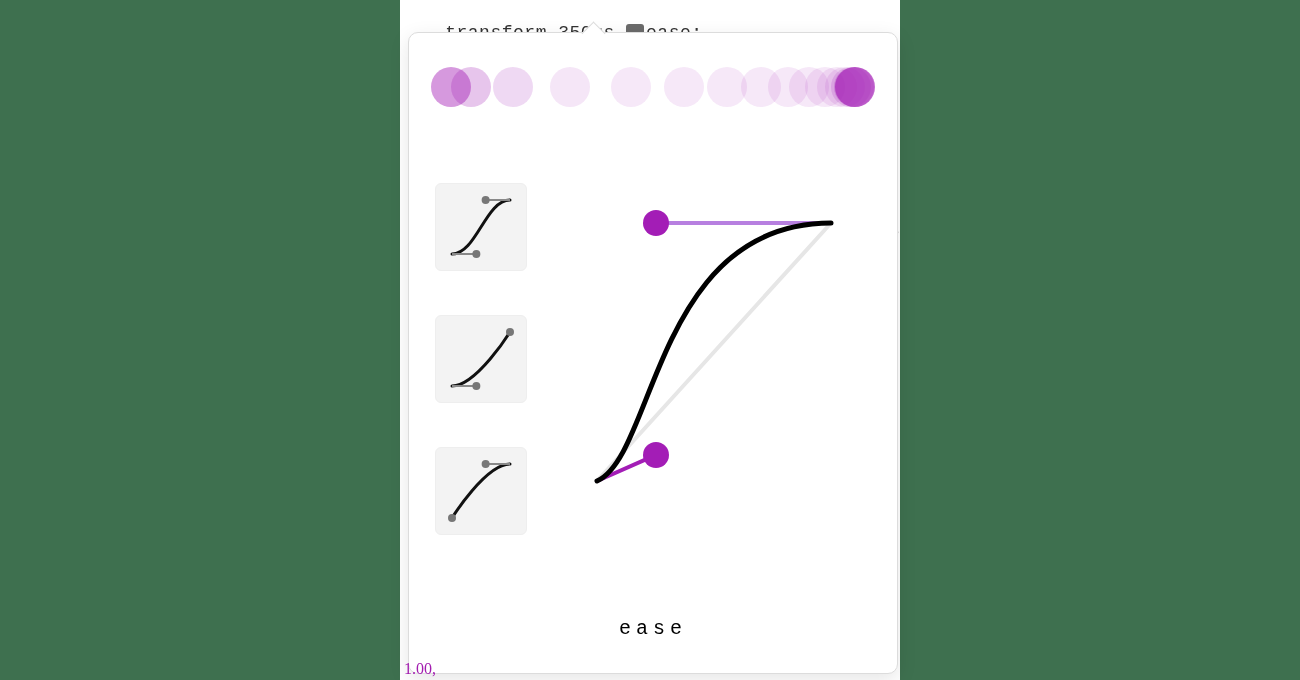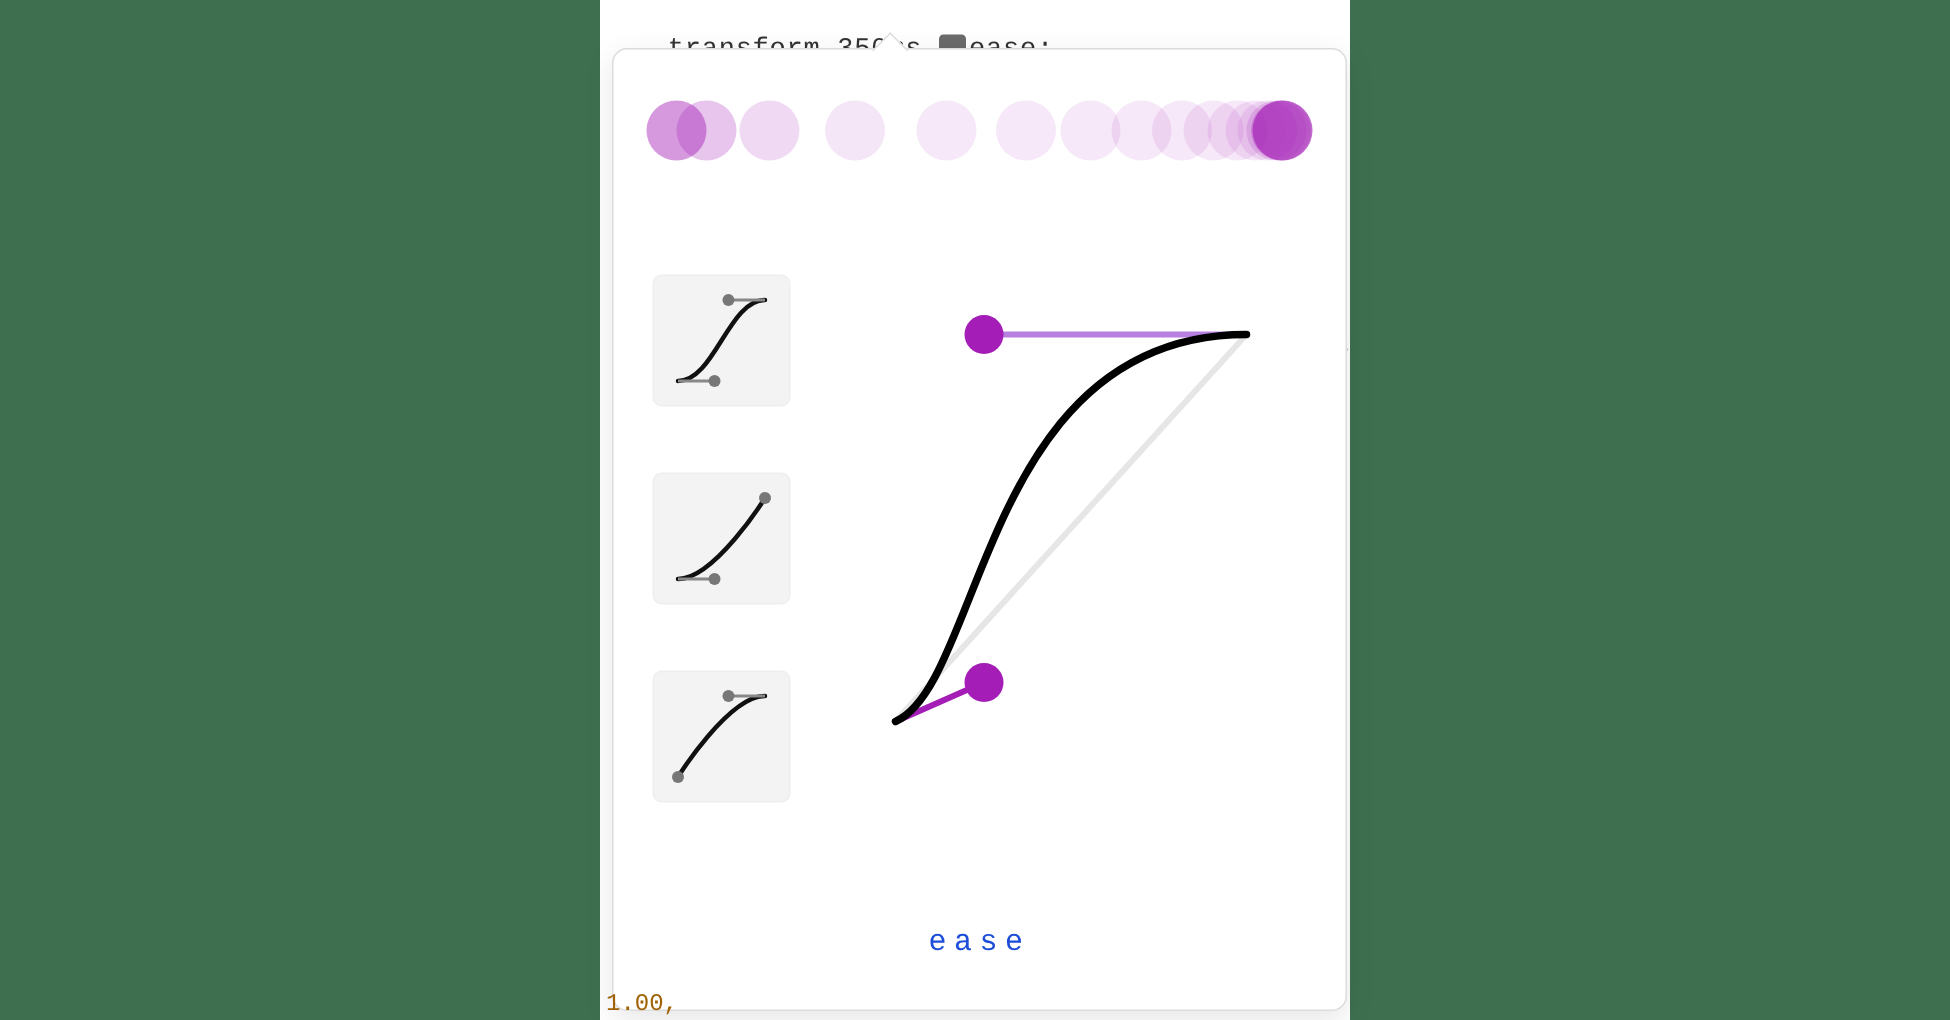--- a/index.html
+++ b/index.html
@@ -151,21 +151,21 @@
   }
 
   
   .easing-name {
     position: absolute;
     left: 0;
     right: 0;
     top: 584px;
     text-align: center;
     font-size: 20px;
-    color: #1d4ed8;
+    color: #000000;
     letter-spacing: 5px;
   }
 
   
   .bg-frag {
     position: absolute;
     font-size: 16px;
     color: #777;
   }
 </style>
@@ -242,14 +242,14 @@
     <line x1="252" y1="20" x2="76.5" y2="20" stroke="#b77fe0" stroke-width="4" stroke-linecap="round"></line>
     <path d="M 18 278 C 76.5 252.2 76.5 20 252 20" stroke="#000000" stroke-width="5" fill="none" stroke-linecap="round"></path>
   </svg>
       <div class="handle" id="h1" style="left: 76.5px; top: 252.2px; background: rgb(163, 29, 182);"></div>
       <div class="handle" id="h2" style="left: 76.5px; top: 20px; background: rgb(163, 29, 182);"></div>
     </div>
 
     <div class="easing-name">ease</div>
   </div>
 
-  <div class="bg-frag" style="left:4px; top:660px; color:#a16207;">1.00,</div>
+  <div class="bg-frag" style="left:4px; top:660px; color:#a21caf;font-family:Liberation Serif, serif;">1.00,</div>
 </div>
 
 </body></html>

